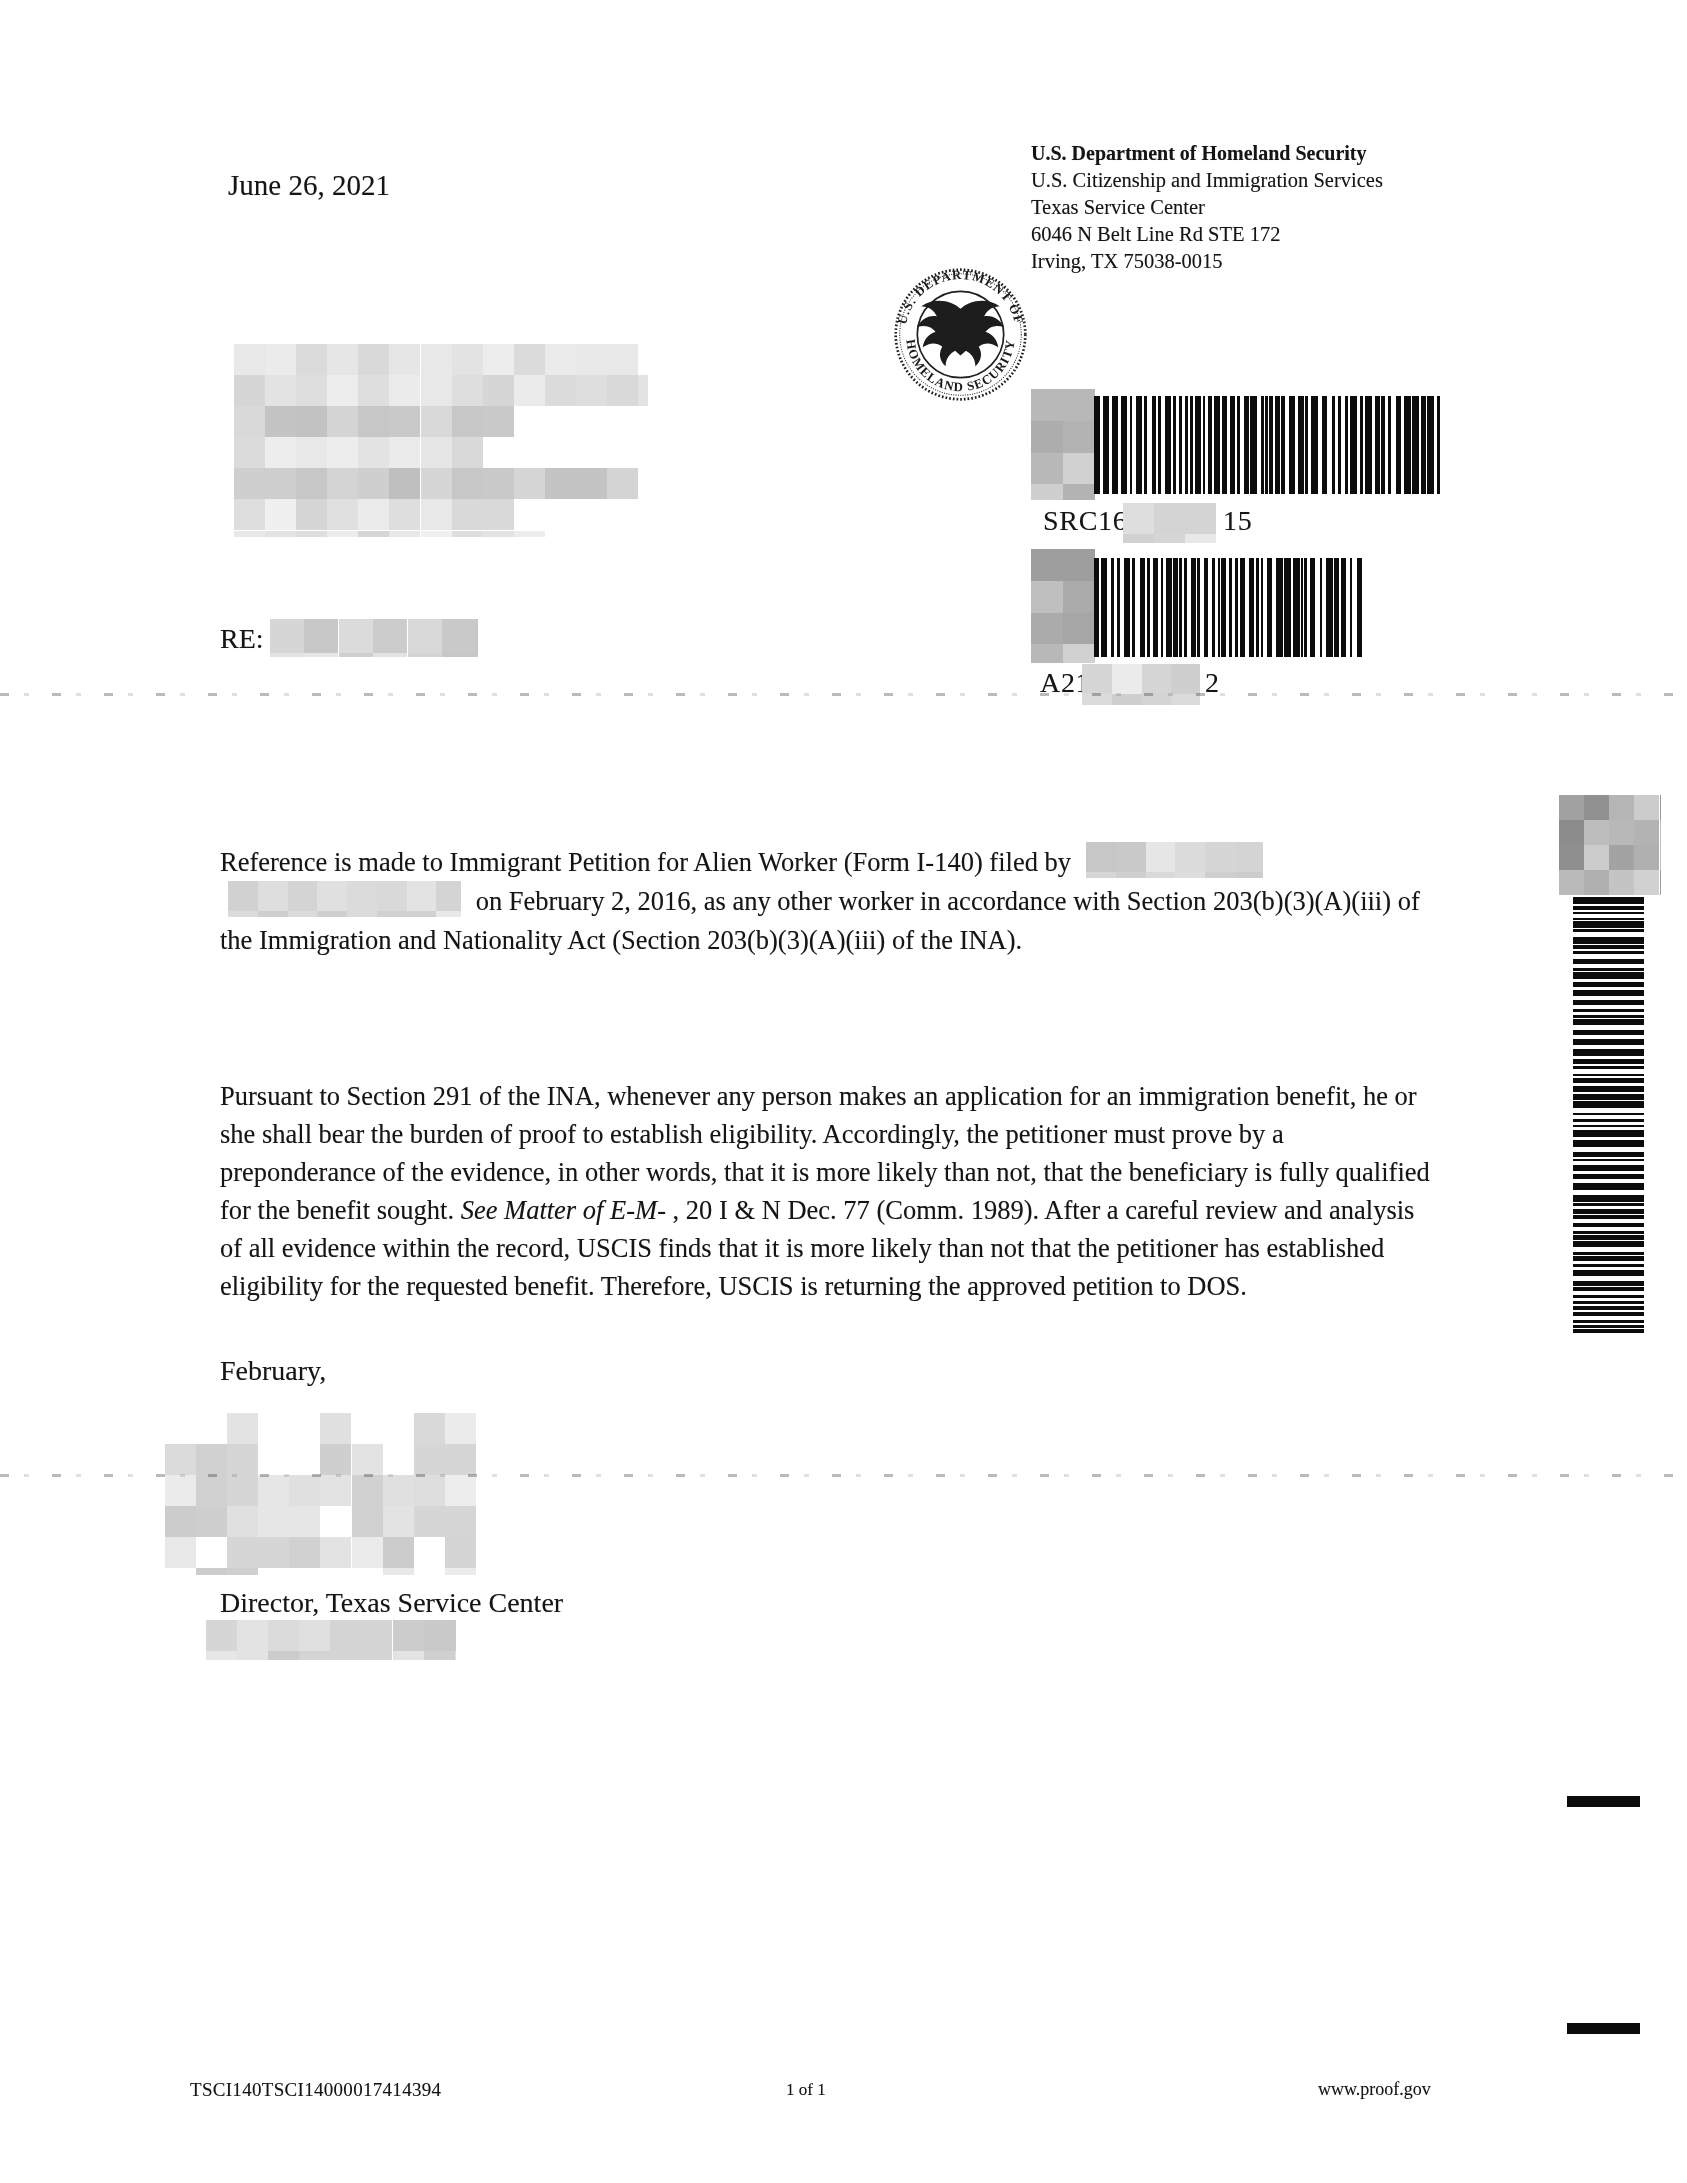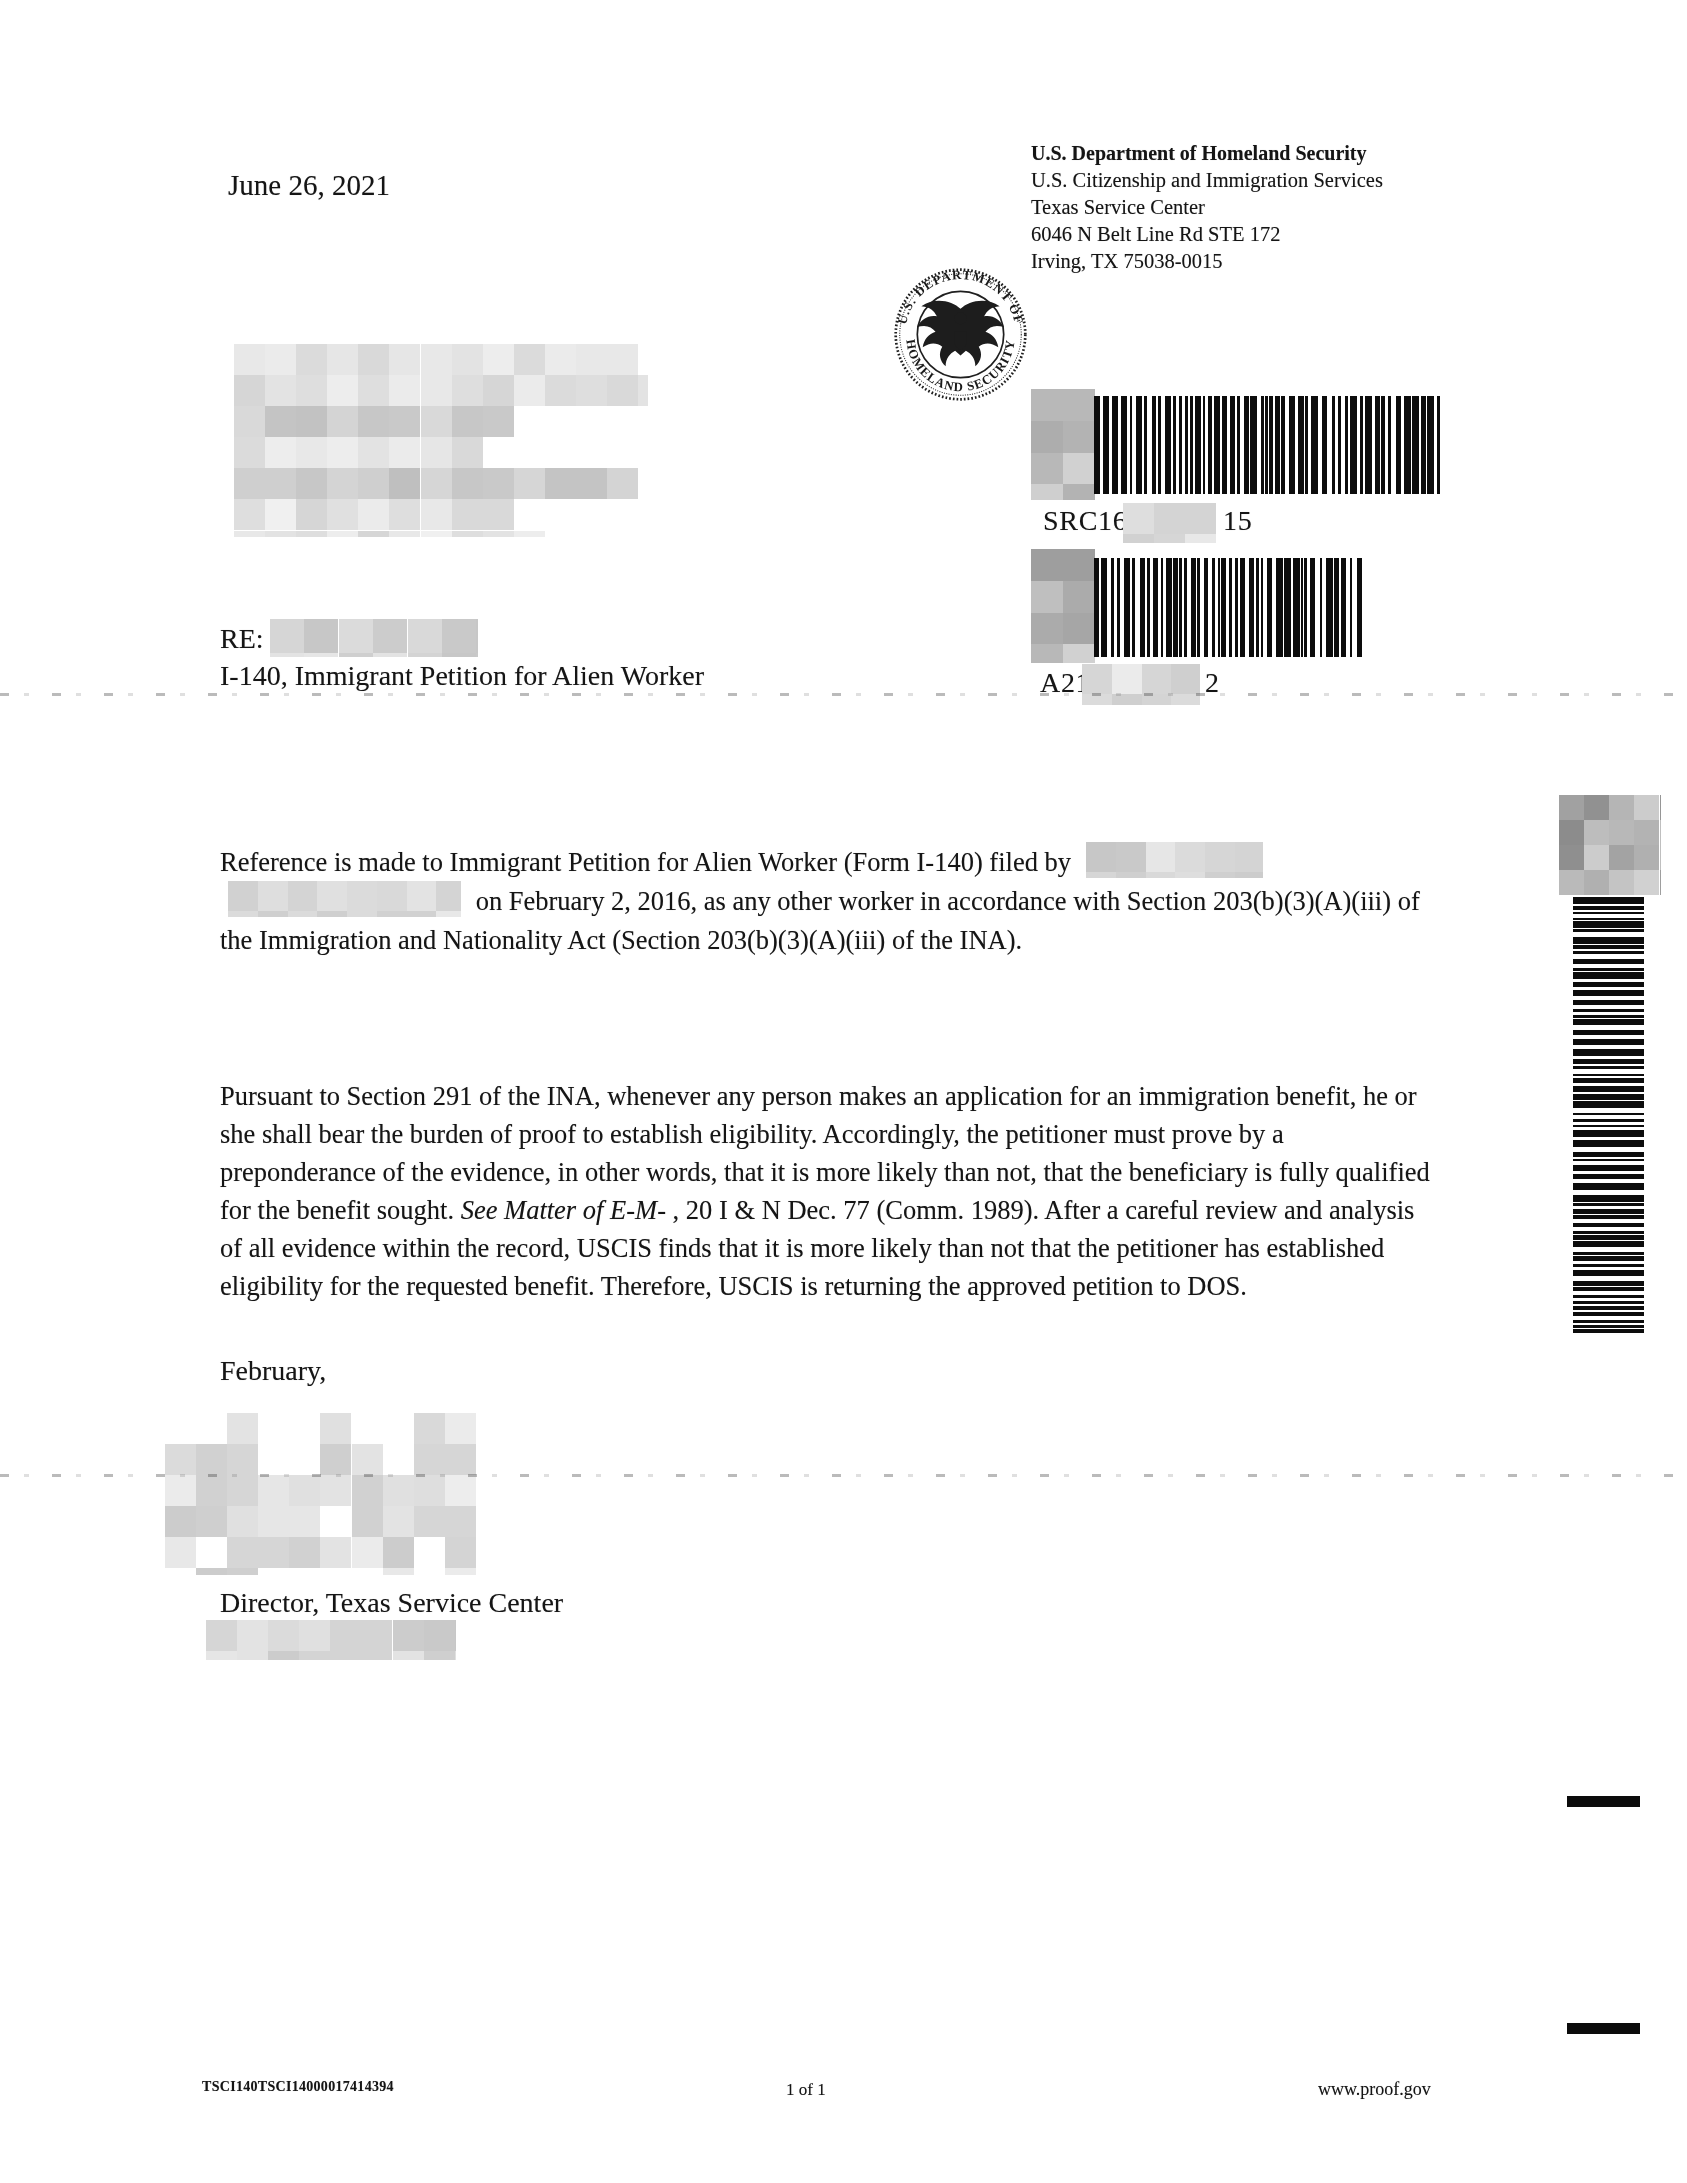--- a/index.html
+++ b/index.html
@@ -74,21 +74,21 @@
     background:repeating-linear-gradient(90deg,
       rgba(45,45,45,.65) 0 8.6px, transparent 8.6px 24px,
       rgba(45,45,45,.3) 24px 29px, transparent 29px 52px);}
   .scan1{top:693px;}
   .scan2{top:1474px;}
 
   .print-dash{background:#0b0b0b;}
   .pd1{left:1567px;top:1796px;width:73px;height:11.2px;}
   .pd2{left:1567px;top:2023px;width:73px;height:11.2px;}
 
-  .footer-code{left:202px;top:2079px;font-size:14px;letter-spacing:0.3px;font-weight:bold;}
+  .footer-code{left:190px;top:2079px;font-size:19px;letter-spacing:0.3px;}
   .footer-page{left:786px;top:2080px;font-size:17px;}
   .footer-site{left:1318px;top:2079px;font-size:18px;}
 </style>
 </head>
 <body>
 
 <div id="page">
 
   <div class="abs date-line scantext">June 26, 2021</div>
 
@@ -346,21 +346,20 @@
       <i style="left:172px;top:0px;width:34px;height:34px;background:hsl(0,0%,79%)"></i>
       <i style="left:206px;top:0px;width:34px;height:34px;background:hsl(0,0%,78%)"></i>
       <i style="left:0px;top:34px;width:34px;height:34px;background:hsl(0,0%,89%)"></i>
       <i style="left:34px;top:34px;width:34px;height:34px;background:hsl(0,0%,90%)"></i>
       <i style="left:69px;top:34px;width:34px;height:34px;background:hsl(0,0%,81%)"></i>
       <i style="left:103px;top:34px;width:34px;height:34px;background:hsl(0,0%,89%)"></i>
       <i style="left:138px;top:34px;width:34px;height:34px;background:hsl(0,0%,83%)"></i>
       <i style="left:172px;top:34px;width:34px;height:34px;background:hsl(0,0%,78%)"></i>
       <i style="left:206px;top:34px;width:34px;height:34px;background:hsl(0,0%,79%)"></i>
     </div>
-  <div class="abs re-subject scantext">I-140, Immigrant Petition for Alien Worker</div>
 
   <div class="abs scanline scan1"></div>
 
 
   <p class="abs para p1 scantext">
     <span>Reference is made to Immigrant Petition for Alien Worker (Form I-140) filed by</span>
     <span class="redact-inline ri1" data-mosaic=""><i style="left:0px;top:0px;width:30px;height:30px;background:hsl(0,0%,78%)"></i><i style="left:30px;top:0px;width:30px;height:30px;background:hsl(0,0%,79%)"></i><i style="left:60px;top:0px;width:30px;height:30px;background:hsl(0,0%,90%)"></i><i style="left:89px;top:0px;width:30px;height:30px;background:hsl(0,0%,86%)"></i><i style="left:119px;top:0px;width:30px;height:30px;background:hsl(0,0%,84%)"></i><i style="left:149px;top:0px;width:30px;height:30px;background:hsl(0,0%,83%)"></i><i style="left:0px;top:30px;width:30px;height:30px;background:hsl(0,0%,84%)"></i><i style="left:30px;top:30px;width:30px;height:30px;background:hsl(0,0%,81%)"></i><i style="left:60px;top:30px;width:30px;height:30px;background:hsl(0,0%,85%)"></i><i style="left:89px;top:30px;width:30px;height:30px;background:hsl(0,0%,87%)"></i><i style="left:119px;top:30px;width:30px;height:30px;background:hsl(0,0%,81%)"></i><i style="left:149px;top:30px;width:30px;height:30px;background:hsl(0,0%,80%)"></i></span>
     <span class="redact-inline ri2" data-mosaic=""><i style="left:0px;top:0px;width:30px;height:30px;background:hsl(0,0%,82%)"></i><i style="left:30px;top:0px;width:30px;height:30px;background:hsl(0,0%,87%)"></i><i style="left:60px;top:0px;width:30px;height:30px;background:hsl(0,0%,83%)"></i><i style="left:89px;top:0px;width:30px;height:30px;background:hsl(0,0%,88%)"></i><i style="left:119px;top:0px;width:30px;height:30px;background:hsl(0,0%,86%)"></i><i style="left:149px;top:0px;width:30px;height:30px;background:hsl(0,0%,85%)"></i><i style="left:179px;top:0px;width:30px;height:30px;background:hsl(0,0%,89%)"></i><i style="left:208px;top:0px;width:30px;height:30px;background:hsl(0,0%,83%)"></i><i style="left:0px;top:30px;width:30px;height:30px;background:hsl(0,0%,86%)"></i><i style="left:30px;top:30px;width:30px;height:30px;background:hsl(0,0%,81%)"></i><i style="left:60px;top:30px;width:30px;height:30px;background:hsl(0,0%,86%)"></i><i style="left:89px;top:30px;width:30px;height:30px;background:hsl(0,0%,81%)"></i><i style="left:119px;top:30px;width:30px;height:30px;background:hsl(0,0%,86%)"></i><i style="left:149px;top:30px;width:30px;height:30px;background:hsl(0,0%,82%)"></i><i style="left:179px;top:30px;width:30px;height:30px;background:hsl(0,0%,82%)"></i><i style="left:208px;top:30px;width:30px;height:30px;background:hsl(0,0%,91%)"></i></span>
     <span>on February 2, 2016, as any other worker in accordance with Section 203(b)(3)(A)(iii) of the Immigration and Nationality Act (Section 203(b)(3)(A)(iii) of the INA).</span>
   </p>

